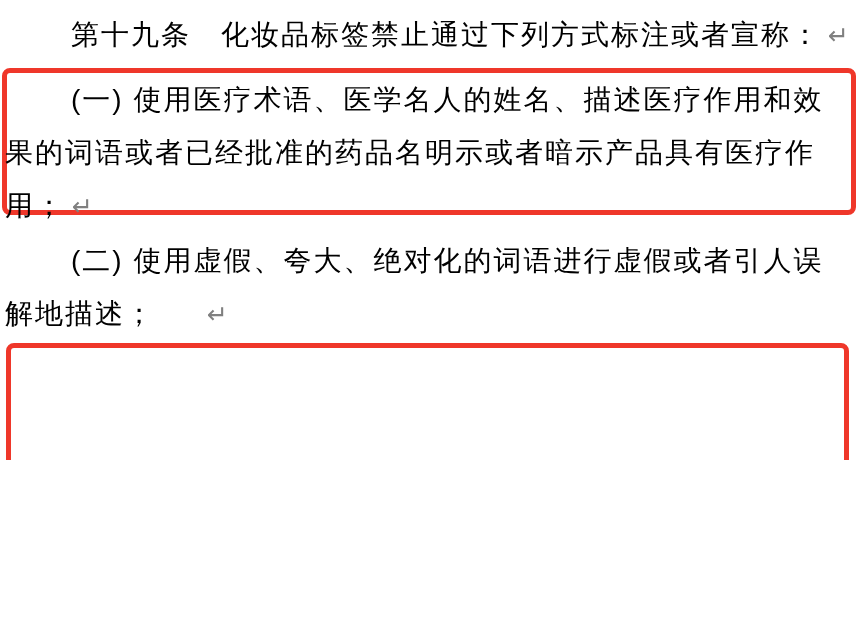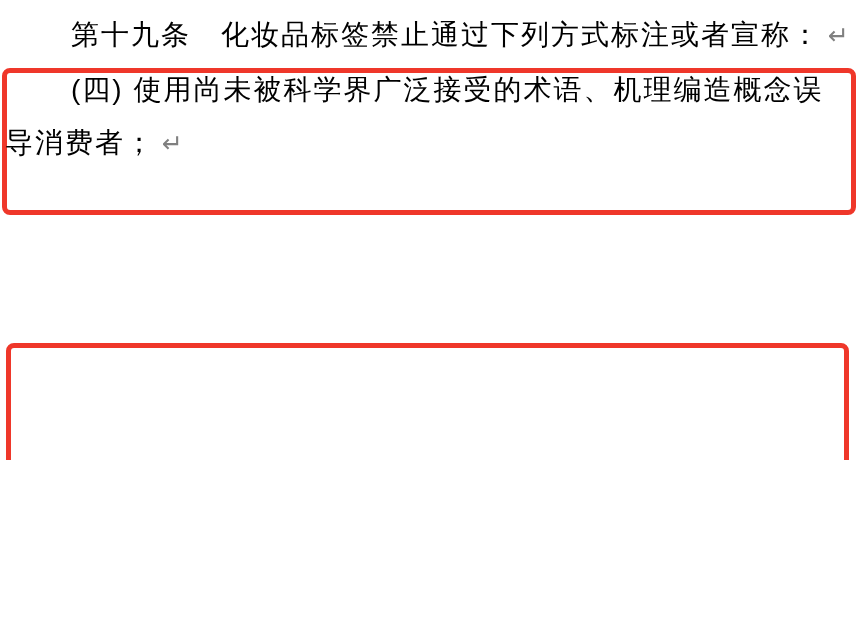--- a/index.html
+++ b/index.html
@@ -62,20 +62,23 @@
 
 <div class="page">
 
   <div class="annotation-box box-1"></div>
   <div class="annotation-box box-2"></div>
 
   <div class="doc">
 
     <p class="para"><span class="txt">第十九条　化妆品标签禁止通过下列方式标注或者宣称：</span><span class="pmark">↵</span></p>
 
+    <p class="para m-top-11"><span class="txt">(一) 使用医疗术语、医学名人的姓名、描述医疗作用和效
+果的词语或者已经批准的药品名明示或者暗示产品具有医疗作
+用；</span><span class="pmark">↵</span></p>
+
+    <p class="para m-top-1"><span class="txt">(二) 使用虚假、夸大、绝对化的词语进行虚假或者引人误
+解地描述；</span><span class="pmark gap">↵</span></p>
 
 
-
-    <p class="para m-top-1"><span class="txt">(四) 使用尚未被科学界广泛接受的术语、机理编造概念误
-导消费者；</span><span class="pmark">↵</span></p>
 
   </div>
 </div>
 
 </body></html>

